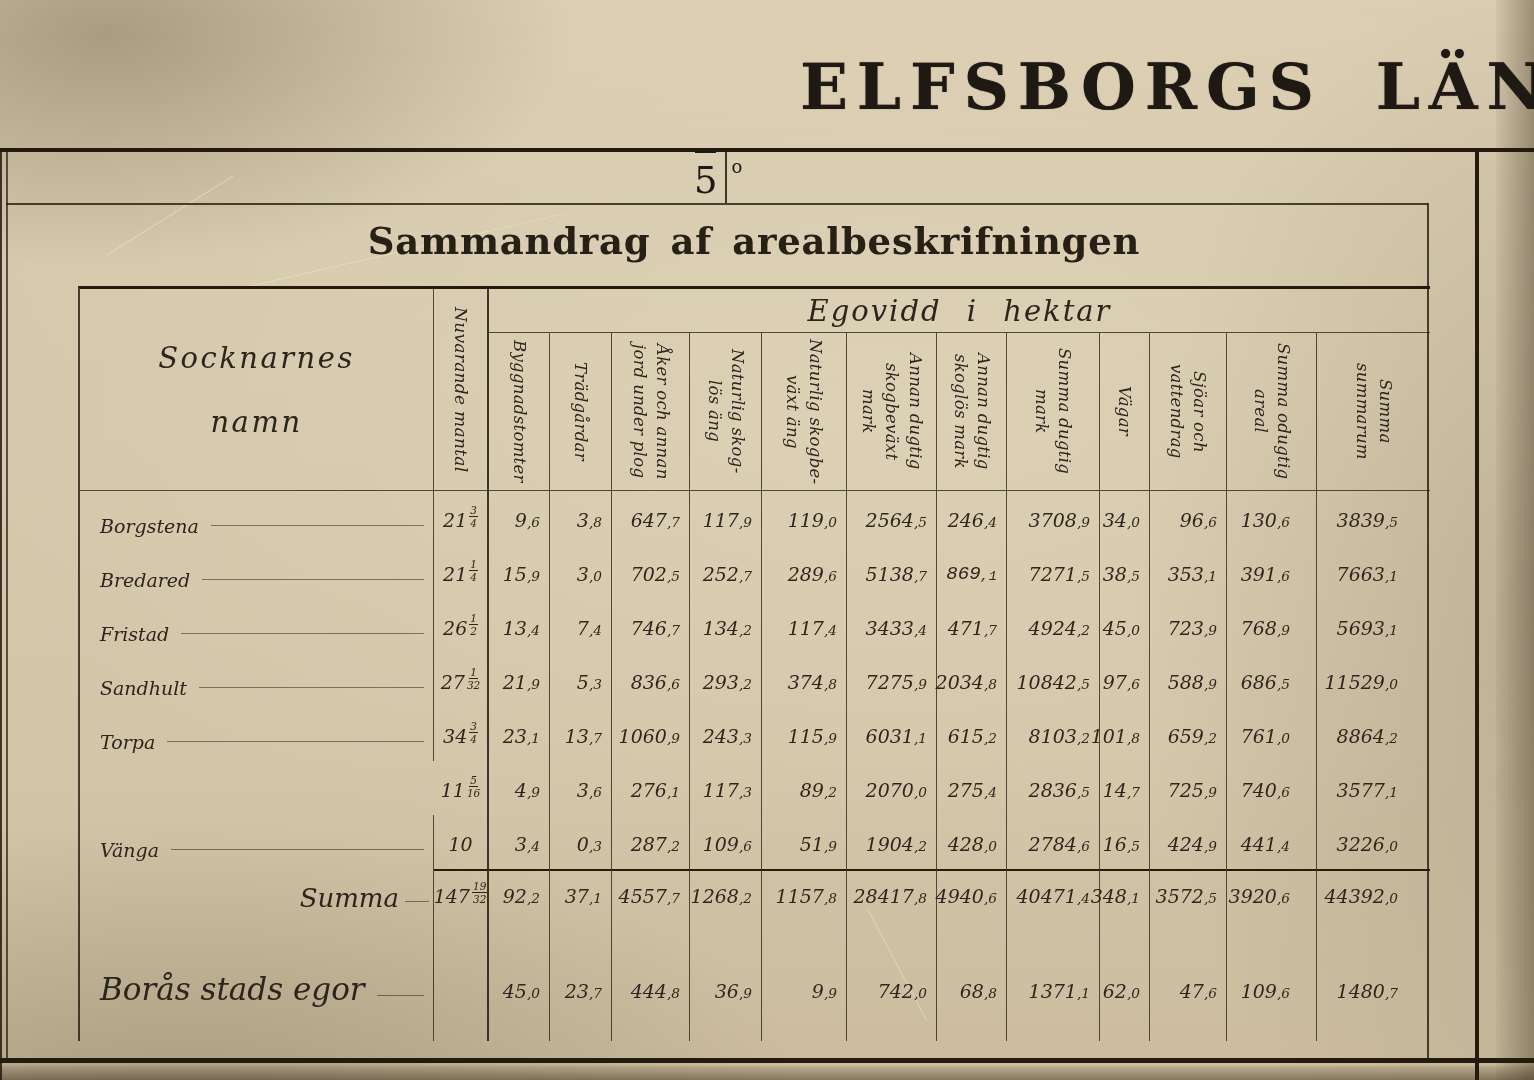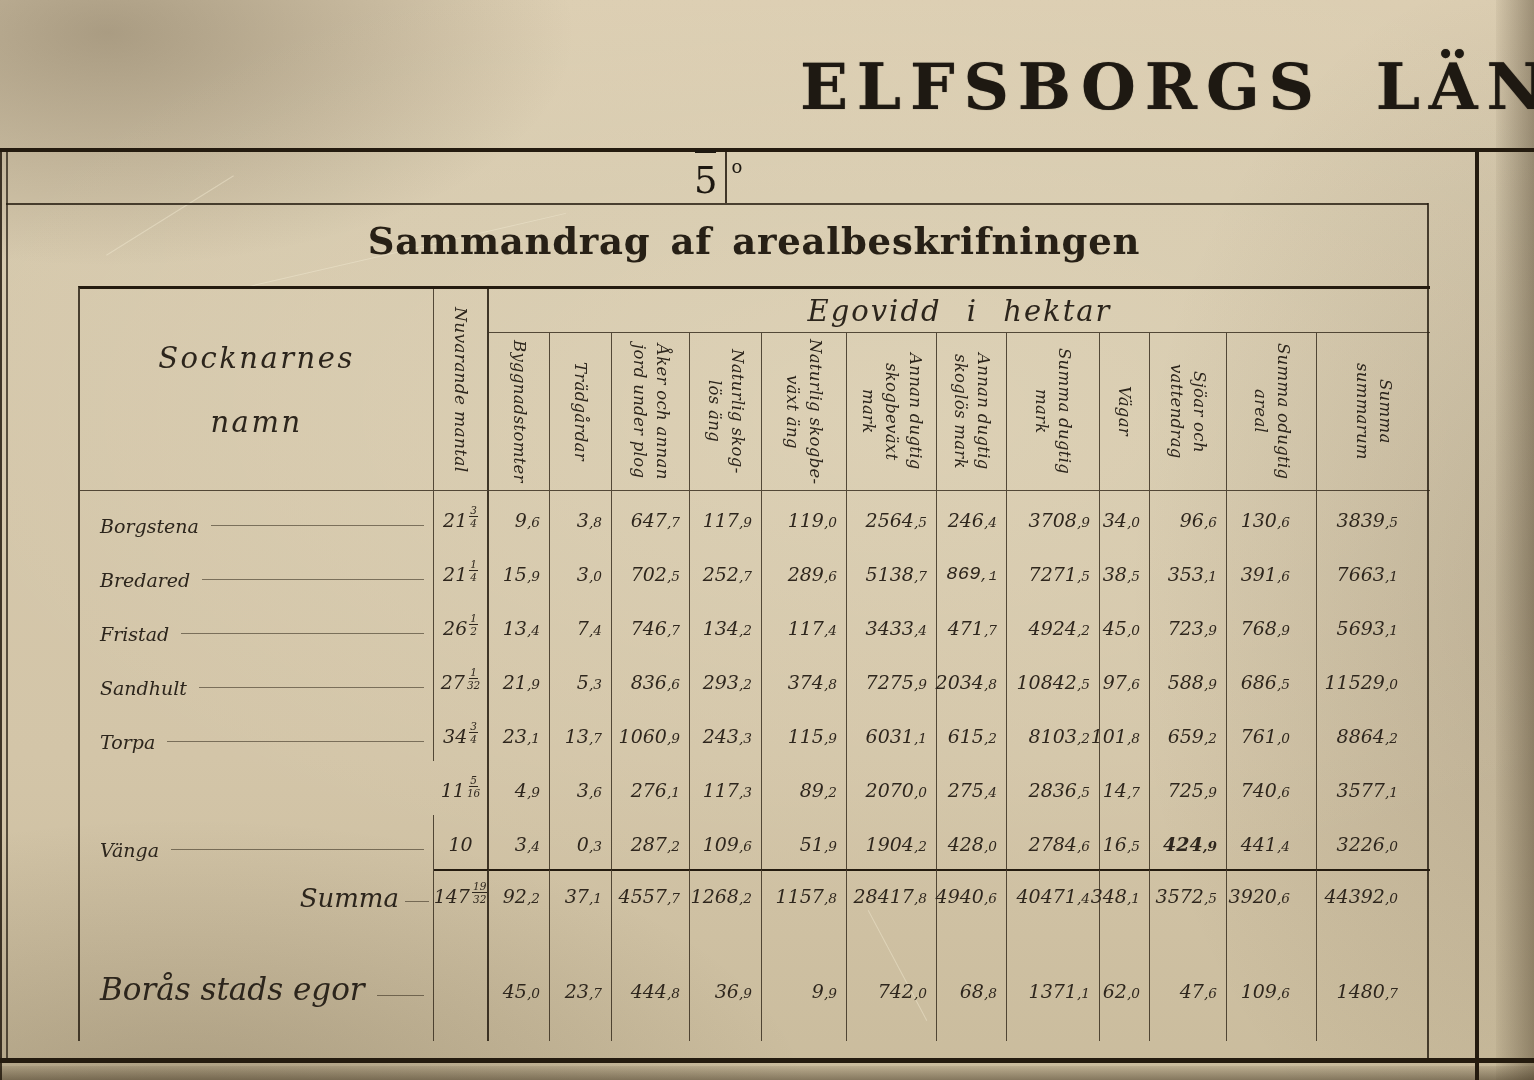--- a/index.html
+++ b/index.html
@@ -330,21 +330,21 @@
     </div>
     <div class="cell val" style="grid-area: 9 / 3;">3<span class="dec">,4</span></div>
     <div class="cell val" style="grid-area: 9 / 4;">0<span class="dec">,3</span></div>
     <div class="cell val" style="grid-area: 9 / 5;">287<span class="dec">,2</span></div>
     <div class="cell val" style="grid-area: 9 / 6;">109<span class="dec">,6</span></div>
     <div class="cell val" style="grid-area: 9 / 7;">51<span class="dec">,9</span></div>
     <div class="cell val" style="grid-area: 9 / 8;">1904<span class="dec">,2</span></div>
     <div class="cell val" style="grid-area: 9 / 9;">428<span class="dec">,0</span></div>
     <div class="cell val" style="grid-area: 9 / 10;">2784<span class="dec">,6</span></div>
     <div class="cell val" style="grid-area: 9 / 11;">16<span class="dec">,5</span></div>
-    <div class="cell val" style="grid-area: 9 / 12; font-weight: bold;">424<span class="dec">,9</span></div>
+    <div class="cell val" style="grid-area: 9 / 12;">424<span class="dec">,9</span></div>
     <div class="cell val p13" style="grid-area: 9 / 13;">441<span class="dec">,4</span></div>
     <div class="cell val p14 last" style="grid-area: 9 / 14;">3226<span class="dec">,0</span></div>
     <div class="cell namecell sumcell" style="grid-area: 10 / 1;">
       <span>Summa</span>
       <span class="leader"></span>
     </div>
     <div class="cell mantal hv" style="grid-area: 10 / 2;">
       <span>147</span>
       <span class="fr">
         <span class="fn">19</span>

